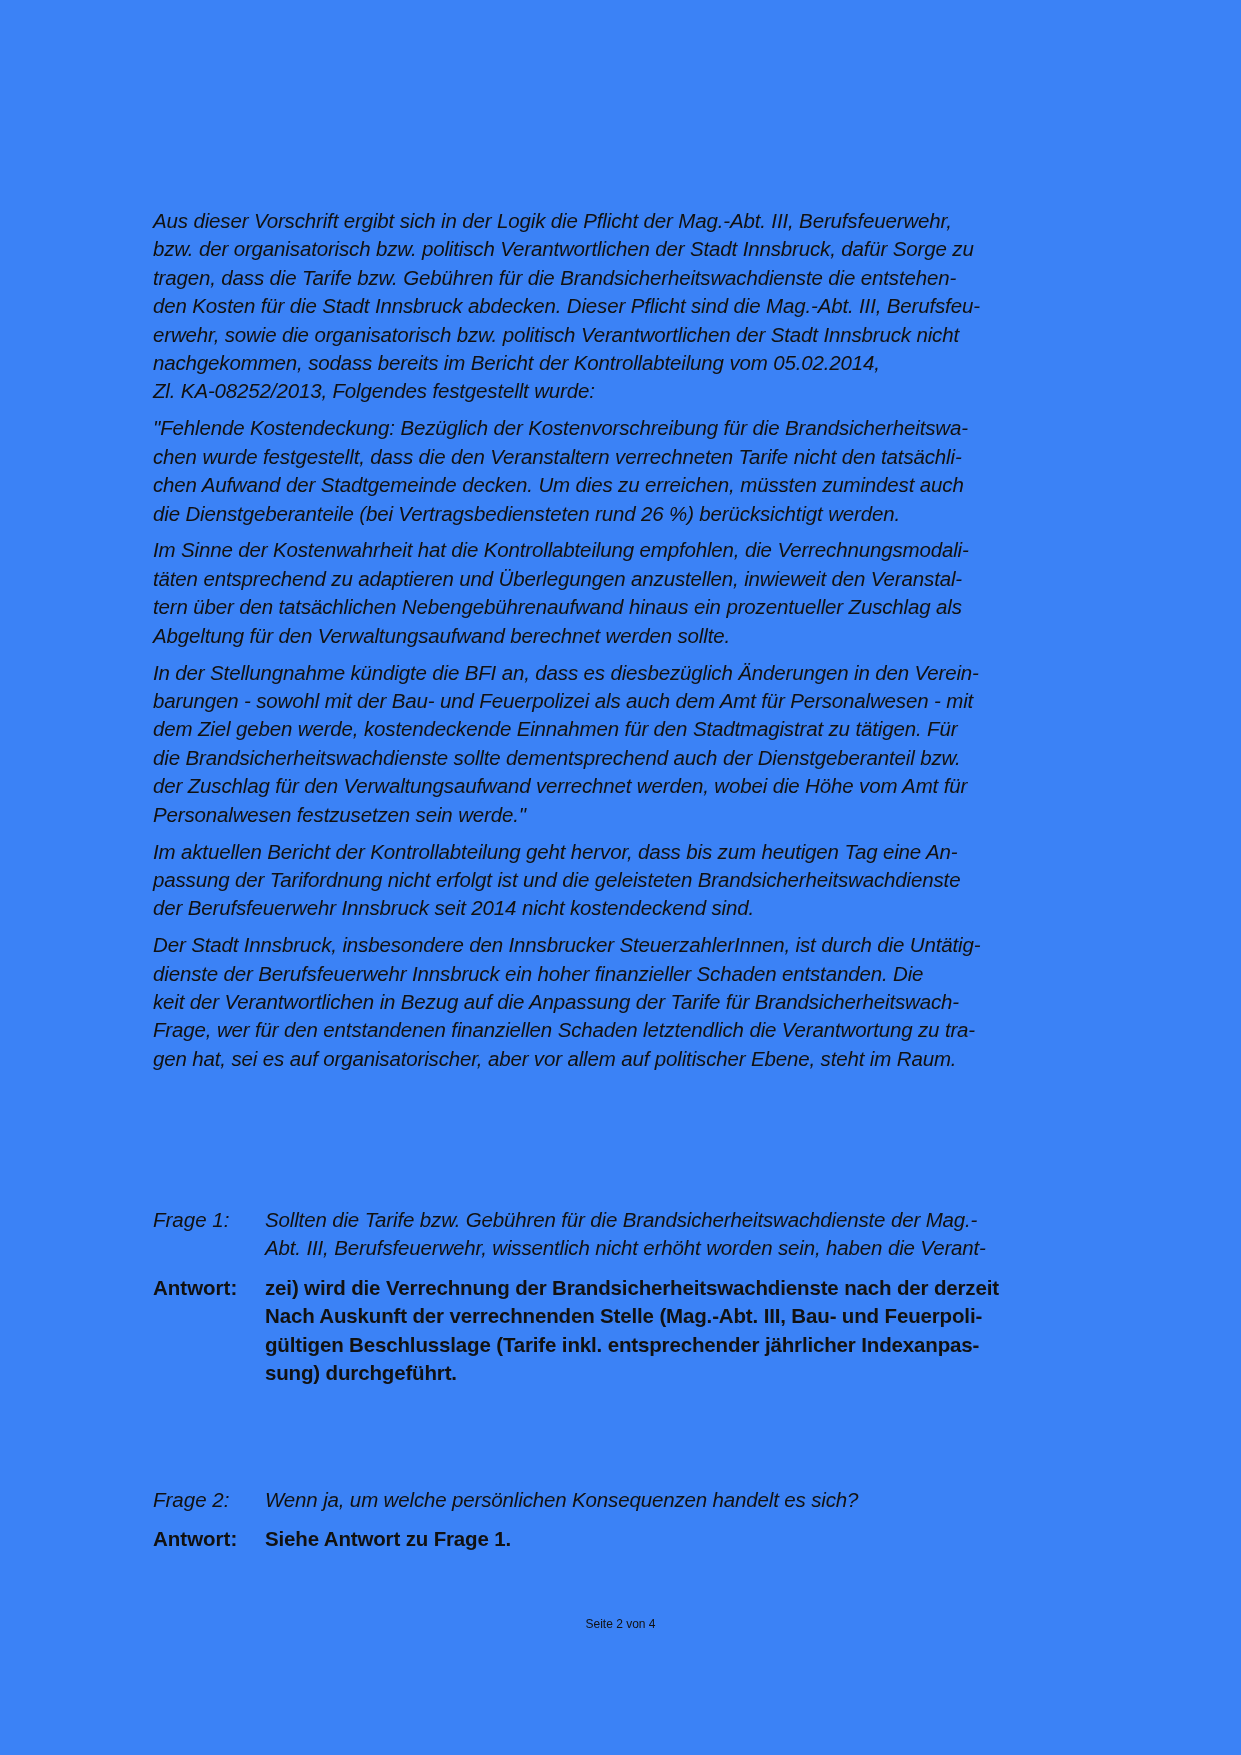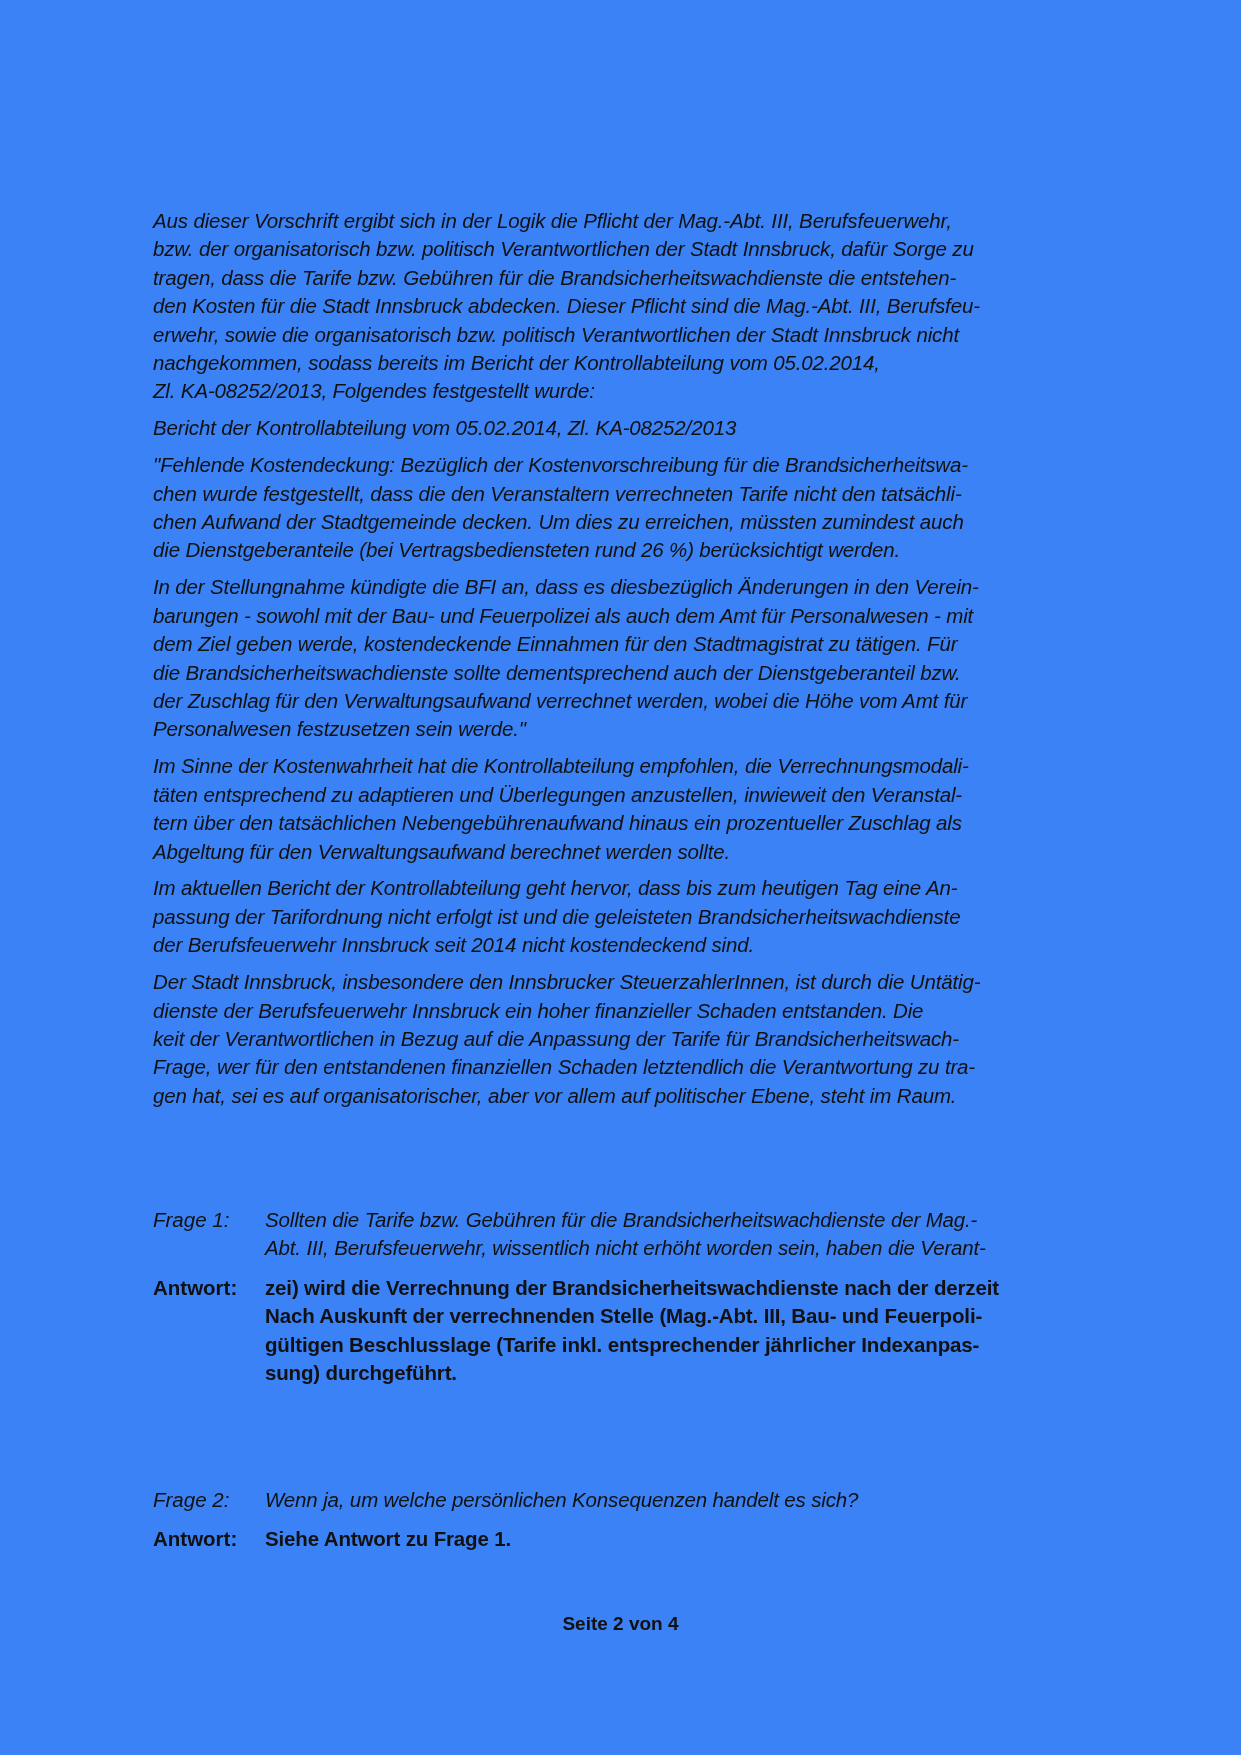--- a/index.html
+++ b/index.html
@@ -60,68 +60,64 @@
       margin-left: 112px;
     }
     .italic { font-style: italic; }
     .bold { font-weight: bold; font-style: normal; }
     .footer {
       position: absolute;
       top: 1612px;
       left: 0;
       width: 1241px;
       text-align: center;
-      font-size: 19px;
+      font-size: 12px;
       line-height: 24px;
       color: #111111;
-      font-weight: bold;
     }
   </style>
 </head>
 <body>
 
 <div class="page">
 
   <div class="body-text">
 
     <div class="para">
       <div class="line">Aus dieser Vorschrift ergibt sich in der Logik die Pflicht der Mag.-Abt. III, Berufsfeuerwehr,</div>
       <div class="line">bzw. der organisatorisch bzw. politisch Verantwortlichen der Stadt Innsbruck, dafür Sorge zu</div>
       <div class="line">tragen, dass die Tarife bzw. Gebühren für die Brandsicherheitswachdienste die entstehen-</div>
       <div class="line">den Kosten für die Stadt Innsbruck abdecken. Dieser Pflicht sind die Mag.-Abt. III, Berufsfeu-</div>
       <div class="line">erwehr, sowie die organisatorisch bzw. politisch Verantwortlichen der Stadt Innsbruck nicht</div>
       <div class="line">nachgekommen, sodass bereits im Bericht der Kontrollabteilung vom 05.02.2014,</div>
       <div class="line">Zl. KA-08252/2013, Folgendes festgestellt wurde:</div>
     </div>
 
-    <div class="para">
-      <div class="line">Bericht der Kontrollabteilung vom 05.02.2014, Zl. KA-08252/2013</div>
-    </div>
 
     <div class="para">
       <div class="line">"Fehlende Kostendeckung: Bezüglich der Kostenvorschreibung für die Brandsicherheitswa-</div>
       <div class="line">chen wurde festgestellt, dass die den Veranstaltern verrechneten Tarife nicht den tatsächli-</div>
       <div class="line">chen Aufwand der Stadtgemeinde decken. Um dies zu erreichen, müssten zumindest auch</div>
       <div class="line">die Dienstgeberanteile (bei Vertragsbediensteten rund 26 %) berücksichtigt werden.</div>
     </div>
 
     <div class="para">
+      <div class="line">Im Sinne der Kostenwahrheit hat die Kontrollabteilung empfohlen, die Verrechnungsmodali-</div>
+      <div class="line">täten entsprechend zu adaptieren und Überlegungen anzustellen, inwieweit den Veranstal-</div>
+      <div class="line">tern über den tatsächlichen Nebengebührenaufwand hinaus ein prozentueller Zuschlag als</div>
+      <div class="line">Abgeltung für den Verwaltungsaufwand berechnet werden sollte.</div>
+    </div>
+
+    <div class="para">
       <div class="line">In der Stellungnahme kündigte die BFI an, dass es diesbezüglich Änderungen in den Verein-</div>
       <div class="line">barungen - sowohl mit der Bau- und Feuerpolizei als auch dem Amt für Personalwesen - mit</div>
       <div class="line">dem Ziel geben werde, kostendeckende Einnahmen für den Stadtmagistrat zu tätigen. Für</div>
       <div class="line">die Brandsicherheitswachdienste sollte dementsprechend auch der Dienstgeberanteil bzw.</div>
       <div class="line">der Zuschlag für den Verwaltungsaufwand verrechnet werden, wobei die Höhe vom Amt für</div>
       <div class="line">Personalwesen festzusetzen sein werde."</div>
-    </div>
-
-    <div class="para">
-      <div class="line">Im Sinne der Kostenwahrheit hat die Kontrollabteilung empfohlen, die Verrechnungsmodali-</div>
-      <div class="line">täten entsprechend zu adaptieren und Überlegungen anzustellen, inwieweit den Veranstal-</div>
-      <div class="line">tern über den tatsächlichen Nebengebührenaufwand hinaus ein prozentueller Zuschlag als</div>
-      <div class="line">Abgeltung für den Verwaltungsaufwand berechnet werden sollte.</div>
     </div>
 
     <div class="para">
       <div class="line">Im aktuellen Bericht der Kontrollabteilung geht hervor, dass bis zum heutigen Tag eine An-</div>
       <div class="line">passung der Tarifordnung nicht erfolgt ist und die geleisteten Brandsicherheitswachdienste</div>
       <div class="line">der Berufsfeuerwehr Innsbruck seit 2014 nicht kostendeckend sind.</div>
     </div>
 
     <div class="para">
       <div class="line">Der Stadt Innsbruck, insbesondere den Innsbrucker SteuerzahlerInnen, ist durch die Untätig-</div>

